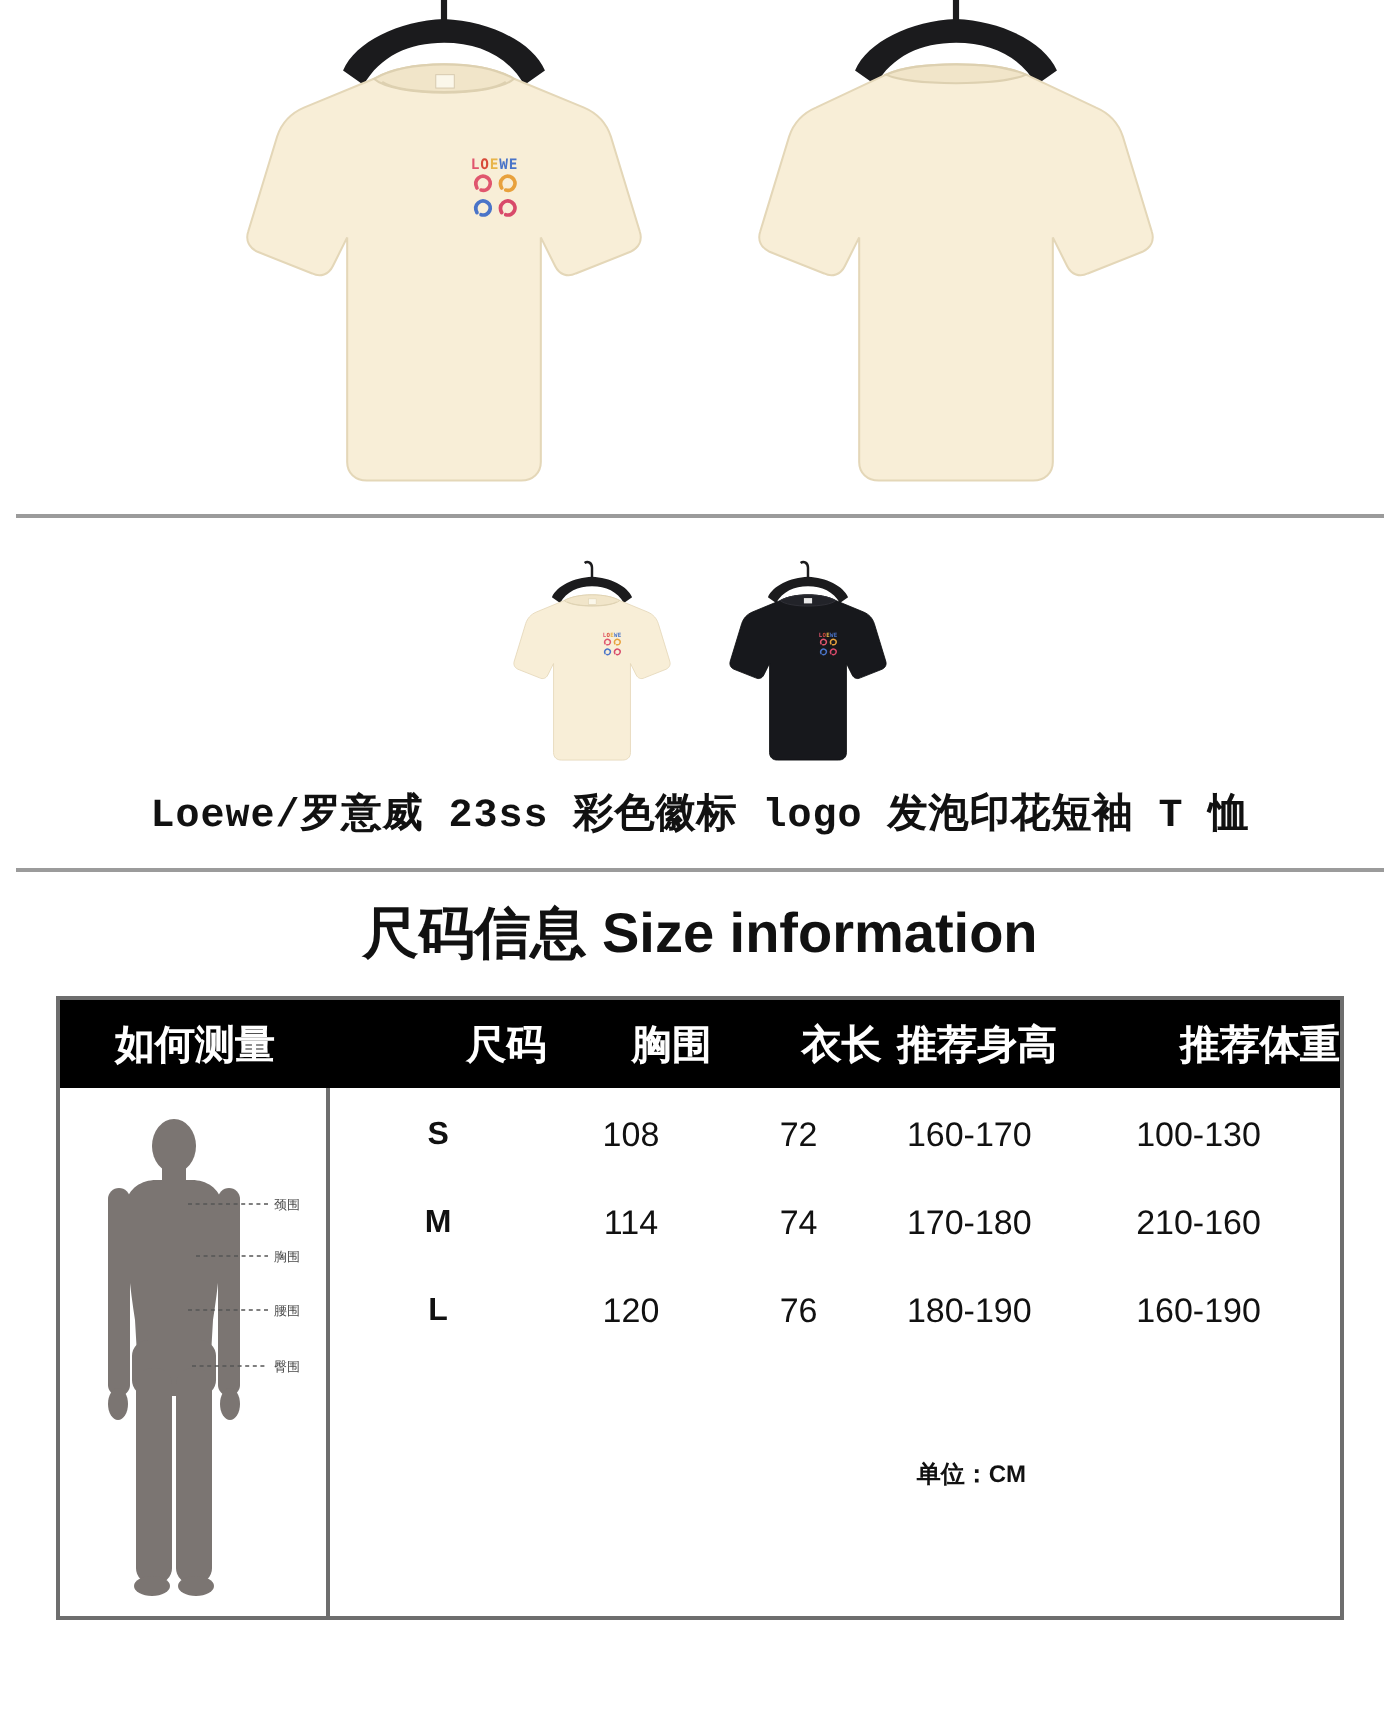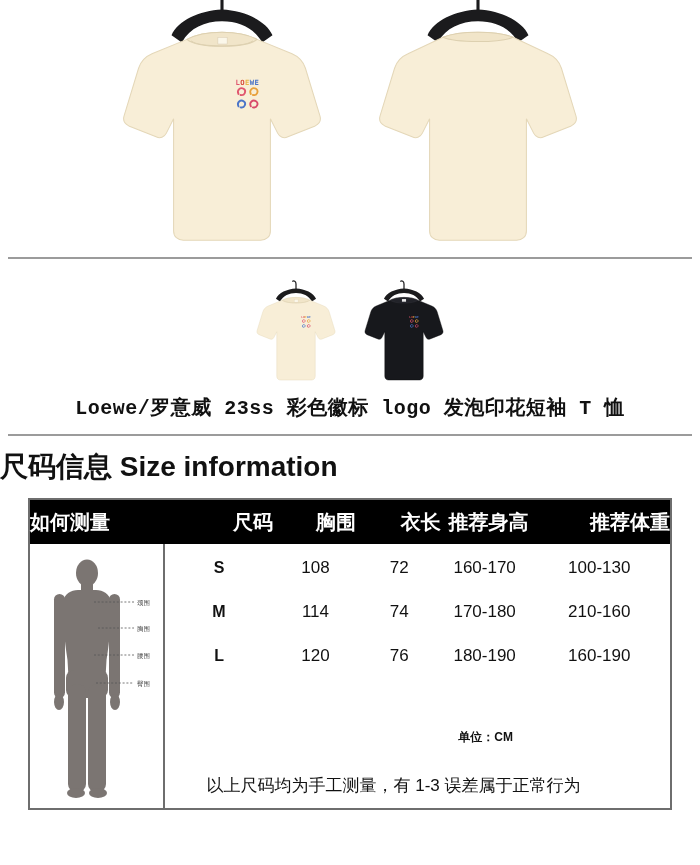--- a/index.html
+++ b/index.html
@@ -10,26 +10,26 @@
   
   .top-gallery { height:257px; display:flex; justify-content:center; align-items:flex-start; gap:50px; overflow:hidden; }
   .tee-large { width:206px; height:258px; display:block; }
   .divider { border:none; border-top:2px solid #9b9b9b; margin:0 8px; }
   .variant-gallery { padding-top:20px; display:flex; justify-content:center; align-items:flex-start; gap:26px; height:128px; }
   .tee-small { width:82px; height:108px; display:block; }
 
   
   .product-title { text-align:center; font-size:20px; font-weight:700; letter-spacing:.5px; margin-top:8px; height:28px; line-height:28px; white-space:nowrap;font-family:Liberation Mono, monospace; }
   .divider2 { margin-top:11px; }
-  .size-heading { text-align:left; font-size:28px; font-weight:700; margin-top:13px; height:36px; line-height:36px; }
+  .size-heading { text-align:center; font-size:28px; font-weight:700; margin-top:13px; height:36px; line-height:36px; }
 
   
   .size-table { margin:13px 28px 0 28px; border:2px solid #6e6e6e; background:#fff; }
   .table-header { display:flex; background:#000; color:#fff; height:44px; align-items:center; }
-  .th-measure { width:135px; font-size:20px; font-weight:700; flex:0 0 auto; }
+  .th-measure { width:135px; text-align:center; font-size:20px; font-weight:700; flex:0 0 auto; }
   .th-cols { flex:1 1 auto; display:grid; grid-template-columns:21.4% 16.4% 16.8% 17.4% 28%; }
   .th-cols > div { text-align:right; font-size:20px; font-weight:700; white-space:nowrap; }
   .table-body { display:flex; height:264px; }
   .left-panel { width:135px; flex:0 0 auto; border-right:2px solid #6e6e6e; position:relative; }
   .left-panel svg { display:block; }
   .right-panel { flex:1 1 auto; display:flex; flex-direction:column; padding-top:2px; }
   .data-row { height:44px; display:grid; grid-template-columns:21.4% 16.8% 16.4% 17.4% 28%; align-items:center; }
   .data-row > div { text-align:center; font-size:17px; white-space:nowrap; }
   .data-row .size-cell { font-weight:700; font-size:16px; }
   .unit-line { margin-top:48px; height:22px; line-height:22px; text-align:center; padding-left:27%; font-size:12px; font-weight:700; }
@@ -174,19 +174,18 @@
 
         <div class="data-row">
           <div class="size-cell">L</div>
           <div>120</div>
           <div>76</div>
           <div>180-190</div>
           <div>160-190</div>
         </div>
 
         <div class="unit-line">单位：CM</div>
-        <div class="note-line">以上尺码均为手工测量，有 1-3 误差属于正常行为</div>
 
       </div>
     </div>
   </div>
 
 </div>
 
 </body></html>

